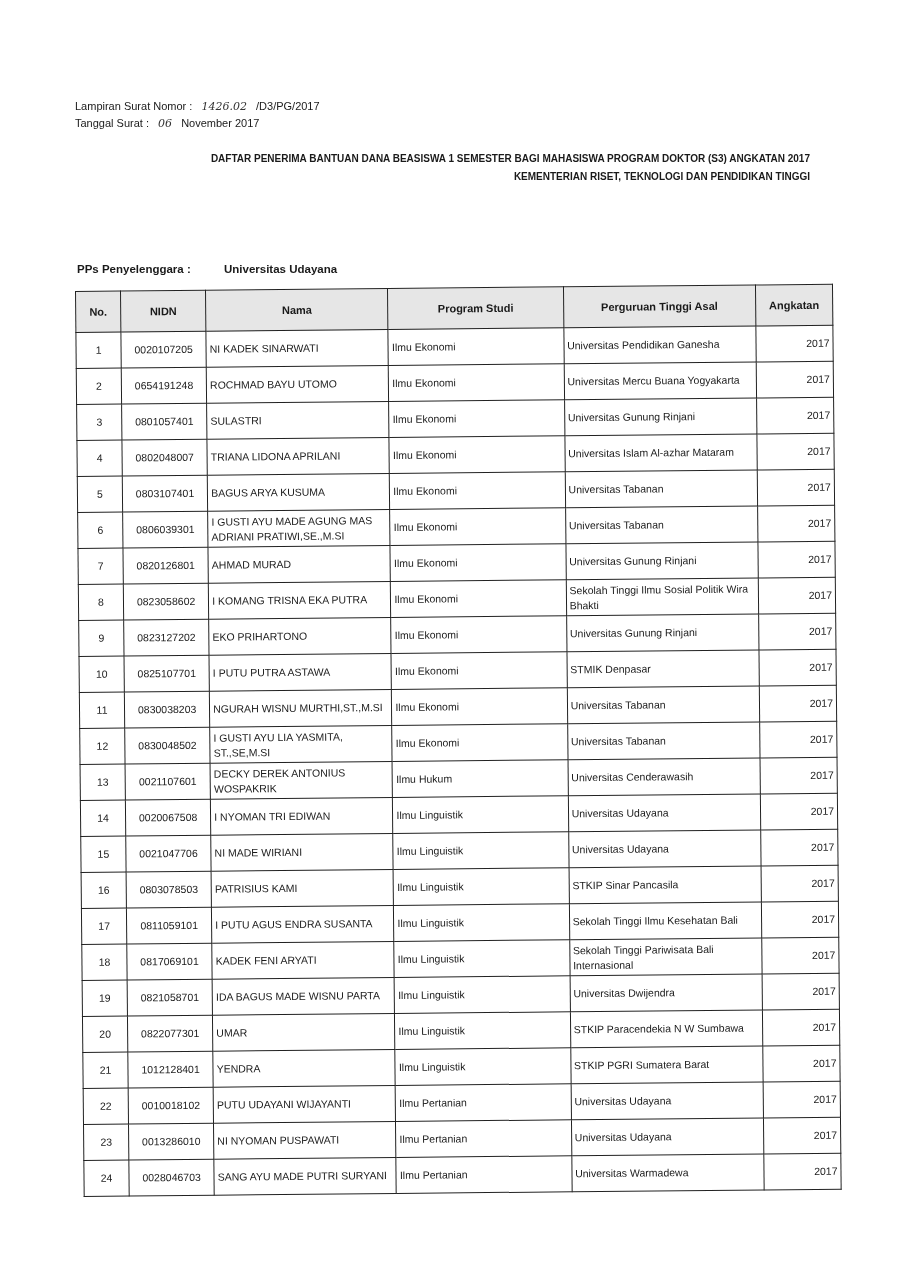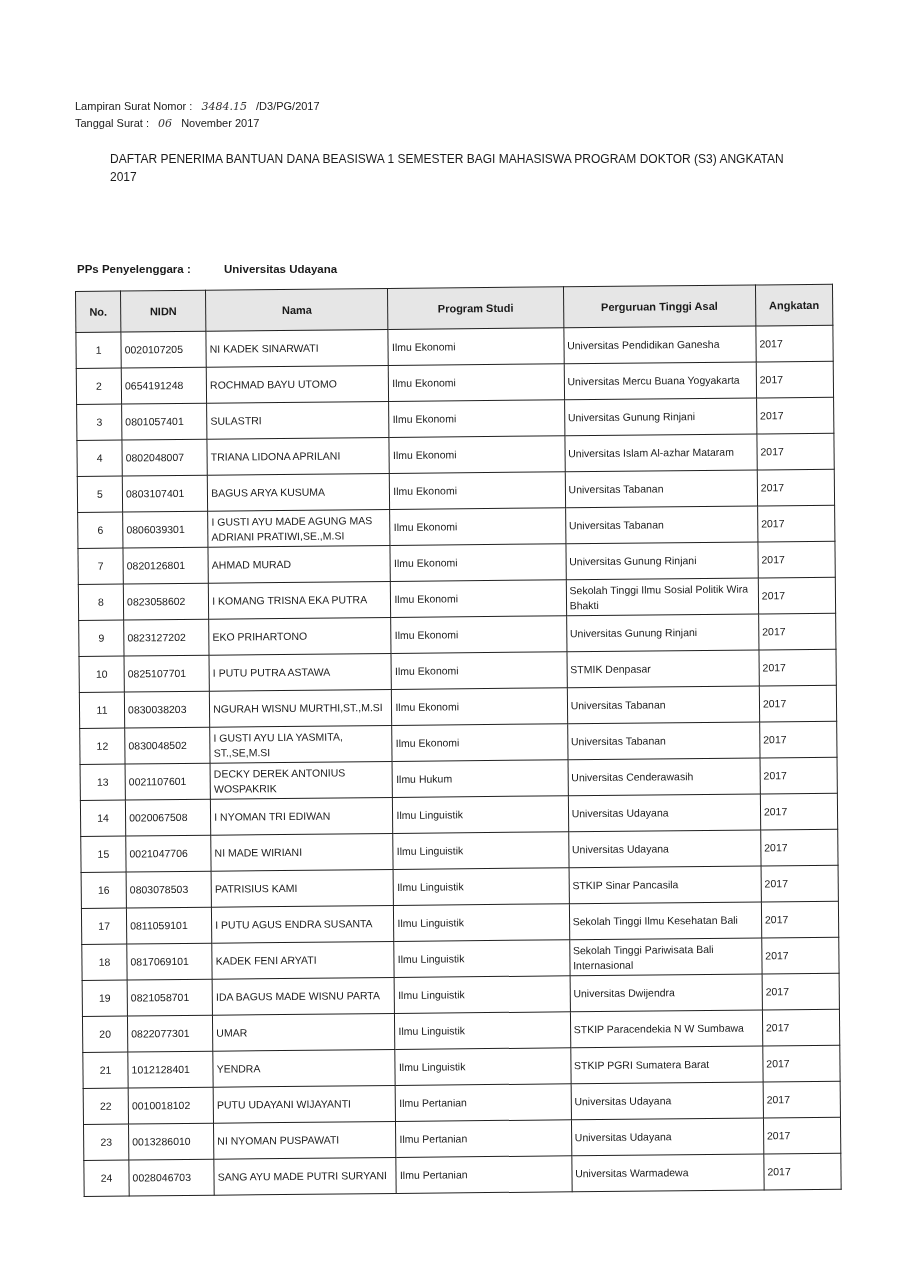--- a/index.html
+++ b/index.html
@@ -11,21 +11,21 @@
       position: relative;
       overflow: hidden;
     }
     .letter-meta {
       position: absolute; left: 75px; top: 98px;
       font-size: 11px; line-height: 17px;
     }
     .letter-meta .hand { font-family: "DejaVu Serif", serif; font-style: italic; color: #333; margin: 0 6px; }
     .titles {
       position: absolute; left: 110px; top: 150px; width: 700px;
-      text-align: left; font-weight: normal; font-size: 12px; line-height: 18px;
+      text-align: right; font-weight: bold; font-size: 10px; line-height: 18px;
     }
     .pps {
       position: absolute; left: 77px; top: 263px;
       font-size: 11.5px; font-weight: bold;
     }
     .pps .val { margin-left: 30px; }
     table.grid {
       position: absolute; left: 75px; top: 291px;
       width: 758px;
       border-collapse: collapse;
@@ -40,44 +40,45 @@
     }
     table.grid th {
       background: #e6e6e6;
       height: 38px;
       font-weight: bold;
       font-size: 11px;
       text-align: center;
     }
     table.grid td { height: 33px; line-height: 15px; }
     td.c-no { text-align: center; width: 38px; }
-    td.c-nidn { width: 78px; border-radius: 9px; }
+    td.c-nidn { text-align: center; width: 78px; border-radius: 9px; }
     td.c-nama { width: 175px; }
     td.c-prodi { width: 168px; }
     td.c-pt { width: 185px; }
-    td.c-akt { text-align: left; width: 70px; }
+    td.c-akt { text-align: right; width: 70px; }
   </style>
 </head>
 <body>
 
 <div class="letter-meta">
   <div>
     <span>Lampiran Surat Nomor :</span>
-    <span class="hand">3484.15</span>
+    <span class="hand">1426.02</span>
     <span>/D3/PG/2017</span>
   </div>
   <div>
     <span>Tanggal Surat :</span>
     <span class="hand">06</span>
     <span>November 2017</span>
   </div>
 </div>
 
 <div class="titles">
   <div>DAFTAR PENERIMA BANTUAN DANA BEASISWA 1 SEMESTER BAGI MAHASISWA PROGRAM DOKTOR (S3) ANGKATAN 2017</div>
+  <div>KEMENTERIAN RISET, TEKNOLOGI DAN PENDIDIKAN TINGGI</div>
 </div>
 
 <div class="pps">
   <span>PPs Penyelenggara :</span>
   <span class="val">Universitas Udayana</span>
 </div>
 
 <table class="grid">
   <thead>
     <tr>

